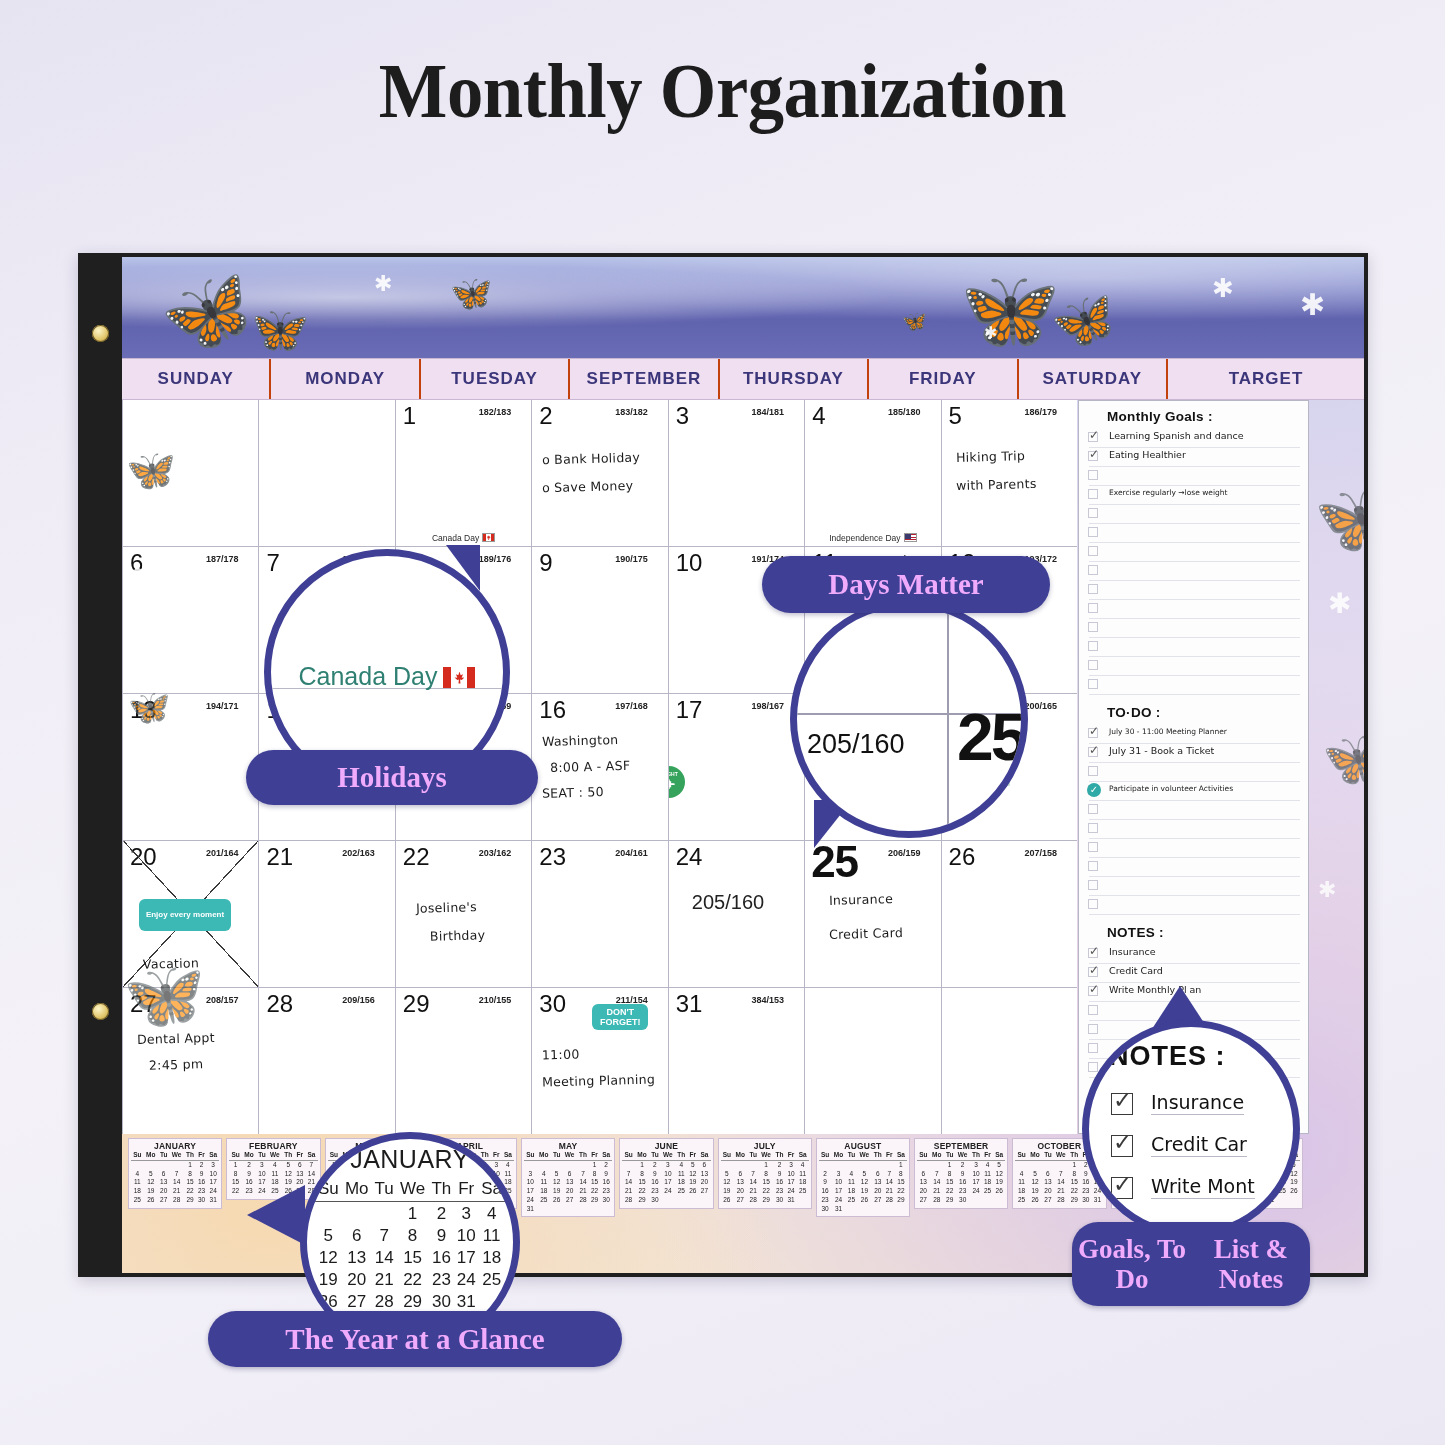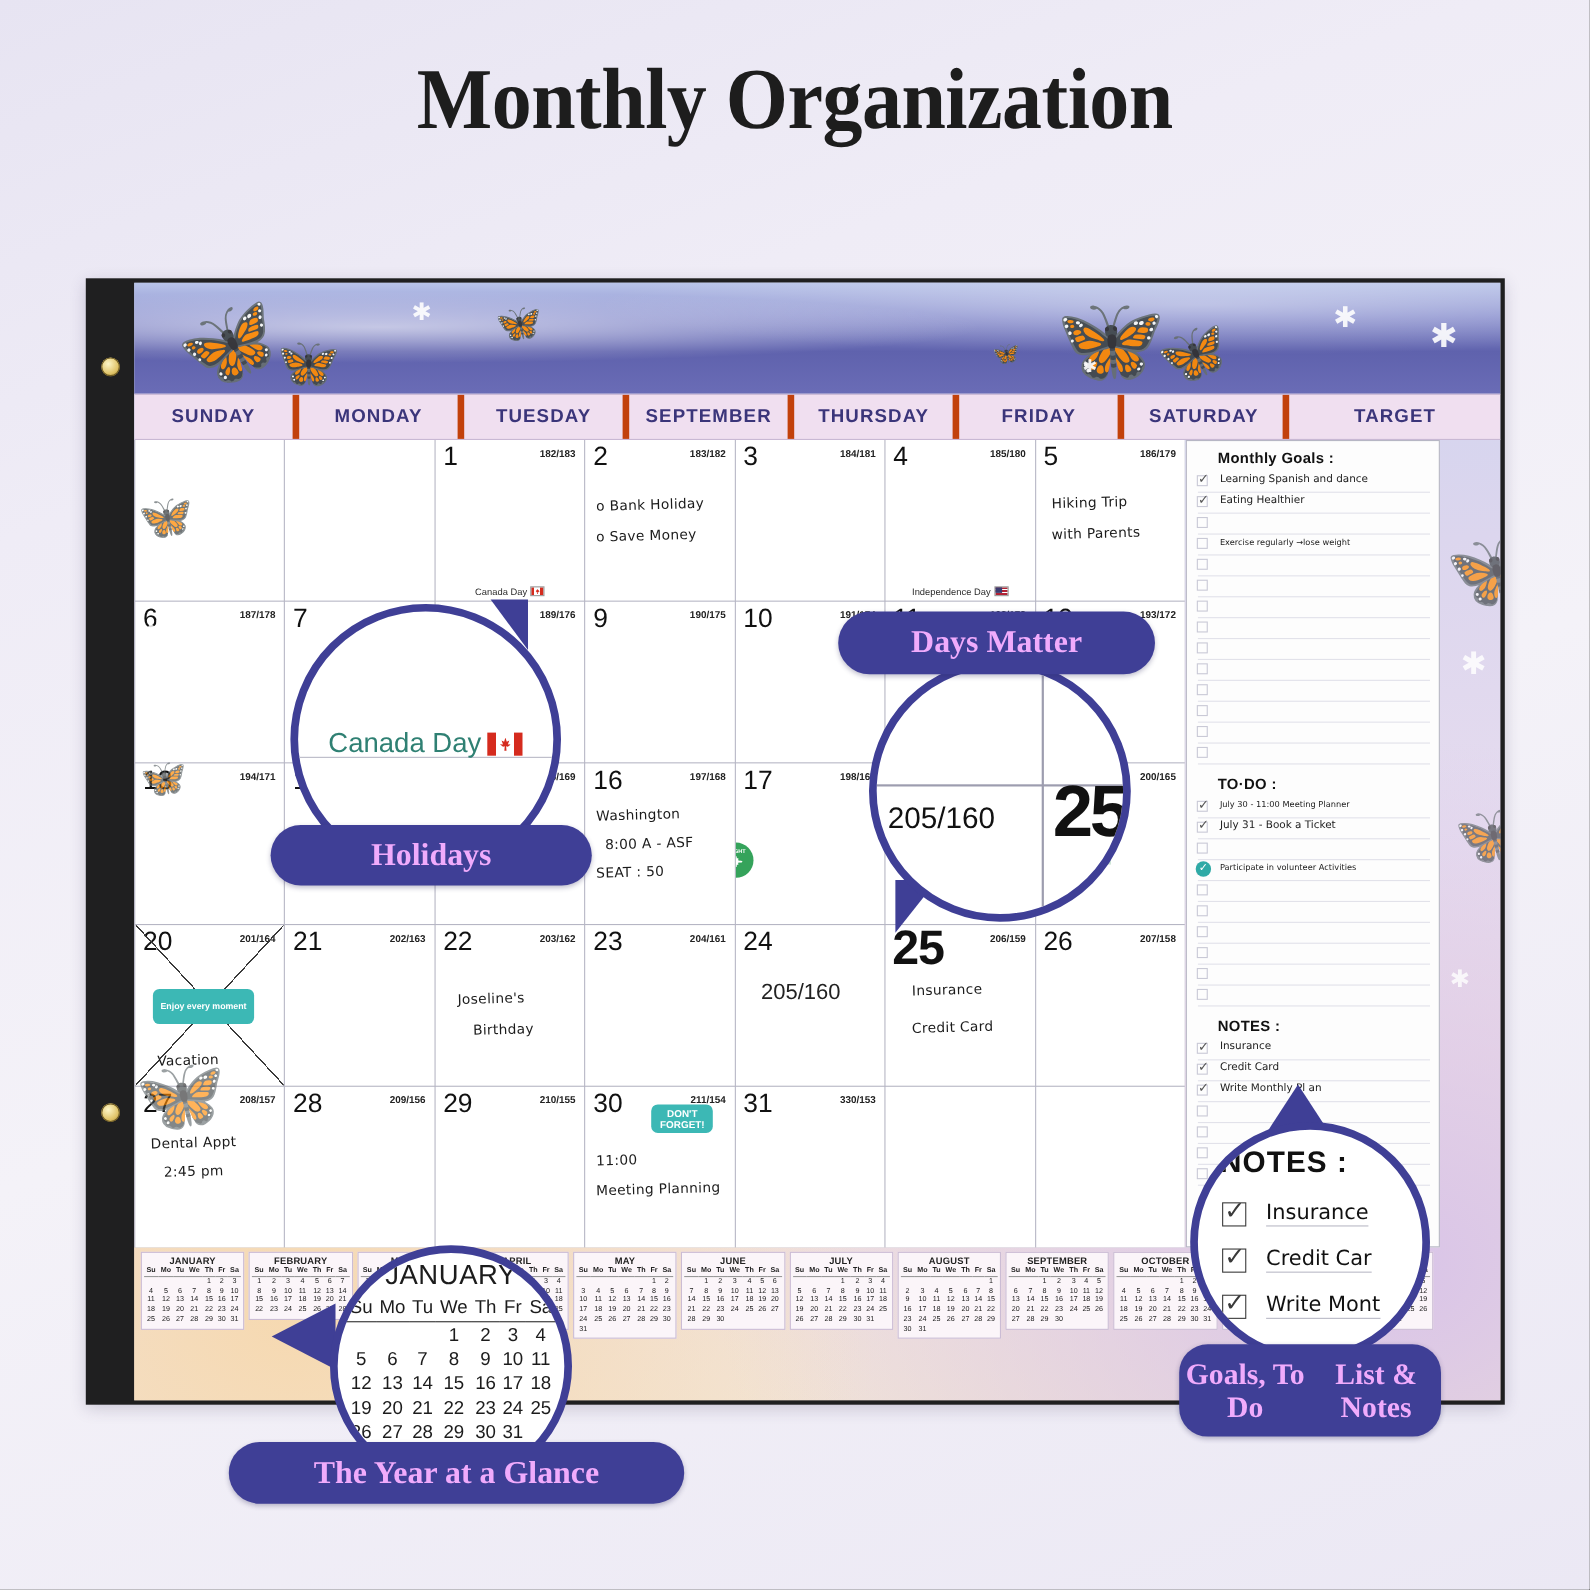--- a/index.html
+++ b/index.html
@@ -76,21 +76,21 @@
     display: flex;
     background: #f0dff0;
     border-top: 1px solid #c9b8d4;
     border-bottom: 1px solid #c9b8d4;
   }
   #weekday-row .wd {
     flex: 1 1 0;
     display: flex; align-items: center; justify-content: center;
     font-size: 17px; font-weight: bold; letter-spacing: 1px;
     color: #3b357a;
-    border-right: 6px solid #c2410c;
+    border-right: 2px solid #c2410c;
   }
   #weekday-row .wd.target { flex: 1.33 1 0; border-right: none; }
 
   
   #grid {
     position: absolute; left: 0; top: 143px;
     width: 955px; height: 734px;
     display: grid;
     grid-template-columns: repeat(7, 1fr);
     grid-template-rows: repeat(5, 1fr);
@@ -98,21 +98,21 @@
     gap: 1px;
     border-left: 1px solid #b6b6c4;
   }
   .cell { background: #ffffff; position: relative; overflow: hidden; }
   .cell .dnum {
     position: absolute; left: 7px; top: 2px;
     font-size: 24px; color: #111; font-family: "Liberation Sans", sans-serif;
   }
   .cell .dnum.big { font-size: 44px; font-weight: bold; left: 6px; top: -4px; letter-spacing:-1px;}
   .cell .ctr {
-    position: absolute; right: 8px; top: 7px;
+    position: absolute; right: 20px; top: 7px;
     font-size: 9px; color: #222; font-weight: bold;
   }
   .cell .ctr.big { font-size: 20px; font-weight: normal; right: 40px; top: 50px; }
   .cell .holiday {
     position: absolute; left: 0; right: 0; bottom: 3px;
     text-align: center; font-size: 8.5px; color: #2a2a2a;
   }
   .flag { display: inline-block; width: 13px; height: 9px; vertical-align: -1px; margin-left: 3px;
           border: .5px solid #999; }
   .flag-ca { background: linear-gradient(90deg,#d52b1e 0 25%, #fff 25% 75%, #d52b1e 75% 100%); position: relative;}
@@ -444,21 +444,21 @@
         </div>
         <div class="cell">
           <div class="dnum">30</div>
           <div class="ctr">211/154</div>
           <div class="hw slant" style="left: 10px; top: 56px;">11:00</div>
           <div class="hw slant" style="left: 10px; top: 82px;">Meeting Planning</div>
           <div class="sticker" style="left: 60px; top: 16px; width: 56px; height: 26px; display: flex; align-items: center; justify-content: center; font-size: 9px;">DON'T FORGET!</div>
         </div>
         <div class="cell">
           <div class="dnum">31</div>
-          <div class="ctr">330/153</div>
+          <div class="ctr">384/153</div>
         </div>
         <div class="cell"></div>
         <div class="cell"></div>
       </div>
 
     <div id="target-panel">
       <div class="panel-head">Monthly Goals :</div>
       <div class="lines" id="goals-lines">
           <div class="ln">
             <span class="tickbox"></span>

